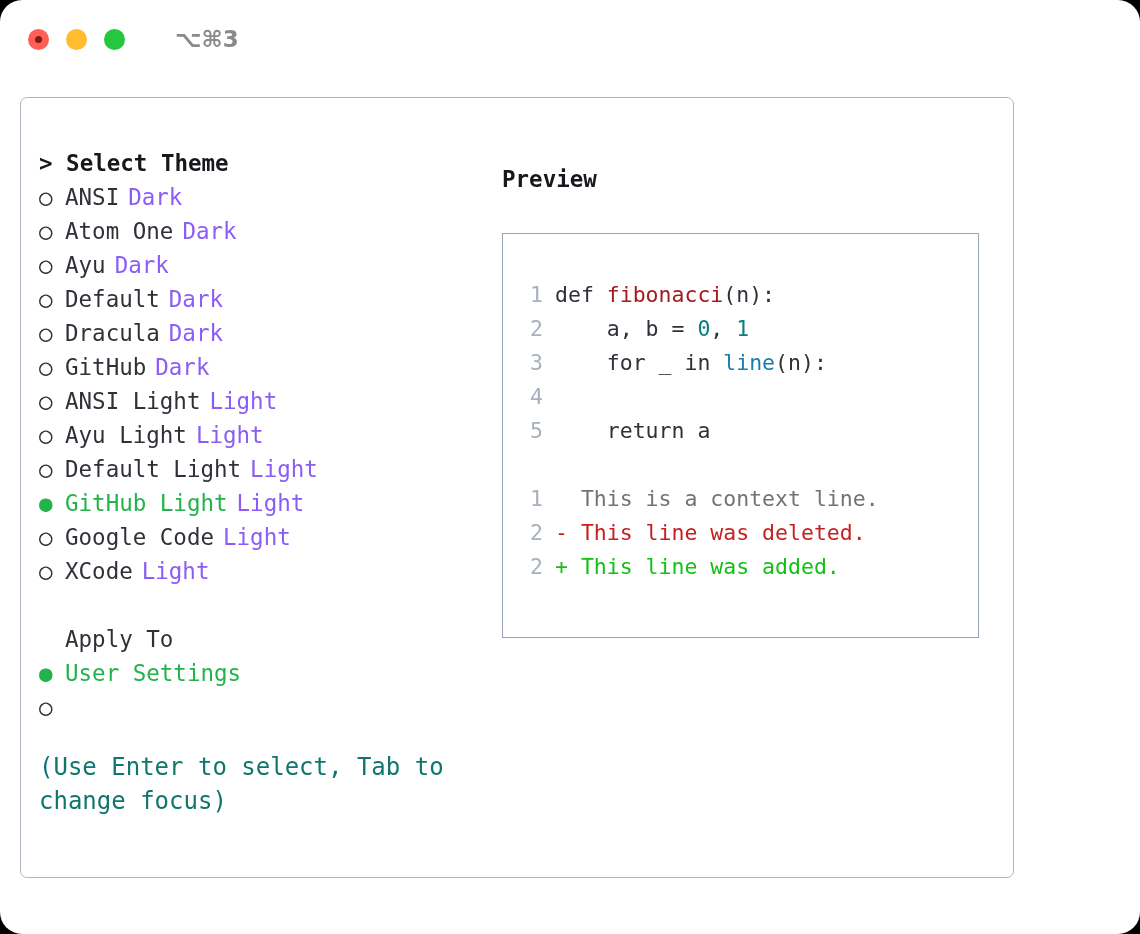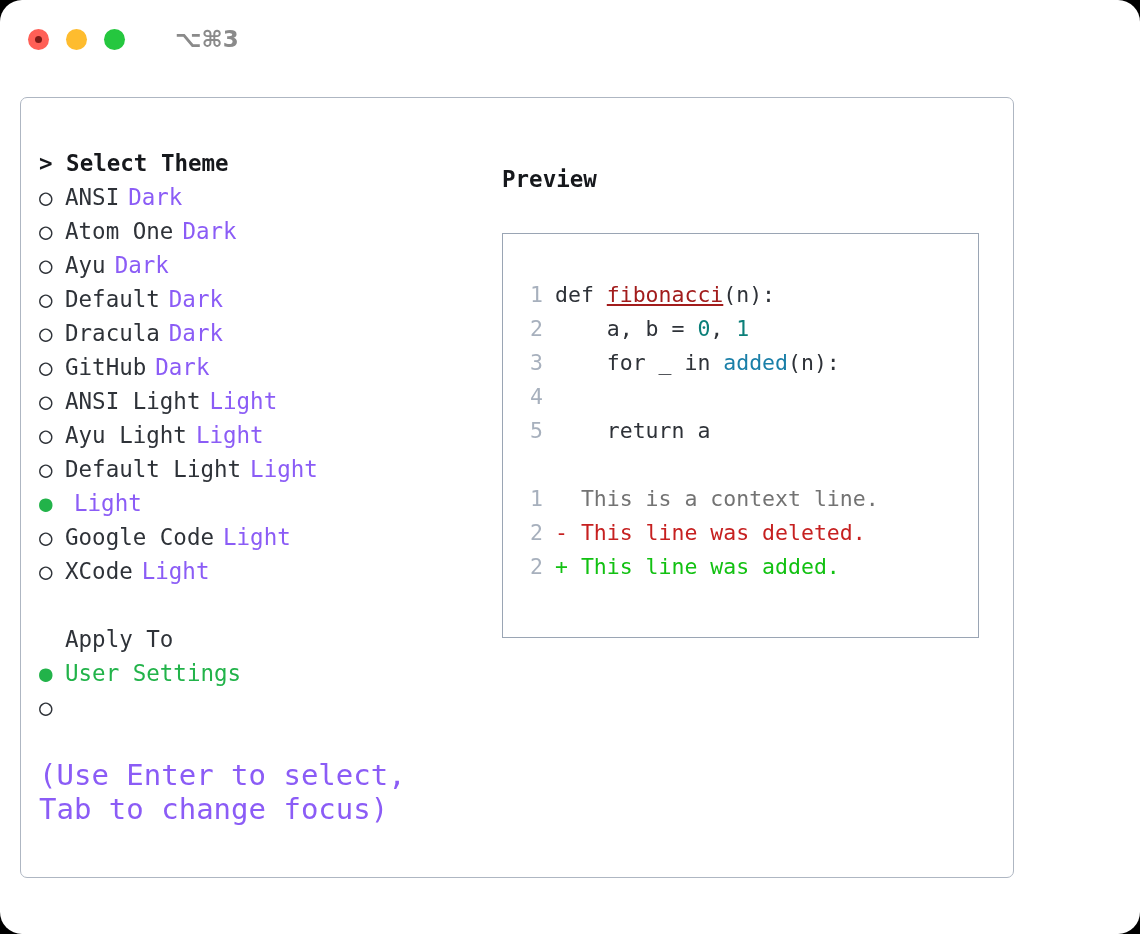--- a/index.html
+++ b/index.html
@@ -124,25 +124,25 @@
   .opt-label.selected { color: #22b34a; }
 
   .opt-variant {
     color: #8b5cf6;
     margin-left: 9px;
   }
 
   .spacer-row { height: 34px; }
 
   .hint {
-    font-size: 29px;
-    line-height: 34px;
-    color: #8b5cf6;
+    font-size: 24px;
+    line-height: 34px;
+    color: #0f766e;
     width: 410px;
-    margin-top: 34px;
+    margin-top: 26px;
   }
 
   
   .right-col {
     position: absolute;
     left: 481px;
     top: 64px;
     width: 490px;
   }
 
@@ -175,21 +175,21 @@
     width: 26px;
     flex: 0 0 26px;
     text-align: right;
     color: #a7b0bd;
     margin-right: 12px;
   }
 
   .code-blank { height: 34px; }
 
   .tok-plain  { color: #2e3238; }
-  .tok-func   { color: #a21c1c; text-decoration: underline; }
+  .tok-func   { color: #a21c1c; }
   .tok-num    { color: #0b7f79; }
   .tok-call   { color: #1a7fa8; }
 
   .diff-ctx { color: #737373; }
   .diff-del { color: #c62020; }
   .diff-add { color: #12c112; }
 </style>
 </head>
 <body>
 
@@ -214,21 +214,21 @@
         <div id="theme-list">
             <div class="opt-row"><span class="marker">○</span><span class="opt-label">ANSI</span><span class="opt-variant">Dark</span></div>
             <div class="opt-row"><span class="marker">○</span><span class="opt-label">Atom One</span><span class="opt-variant">Dark</span></div>
             <div class="opt-row"><span class="marker">○</span><span class="opt-label">Ayu</span><span class="opt-variant">Dark</span></div>
             <div class="opt-row"><span class="marker">○</span><span class="opt-label">Default</span><span class="opt-variant">Dark</span></div>
             <div class="opt-row"><span class="marker">○</span><span class="opt-label">Dracula</span><span class="opt-variant">Dark</span></div>
             <div class="opt-row"><span class="marker">○</span><span class="opt-label">GitHub</span><span class="opt-variant">Dark</span></div>
             <div class="opt-row"><span class="marker">○</span><span class="opt-label">ANSI Light</span><span class="opt-variant">Light</span></div>
             <div class="opt-row"><span class="marker">○</span><span class="opt-label">Ayu Light</span><span class="opt-variant">Light</span></div>
             <div class="opt-row"><span class="marker">○</span><span class="opt-label">Default Light</span><span class="opt-variant">Light</span></div>
-            <div class="opt-row"><span class="marker selected">●</span><span class="opt-variant">Light</span></div>
+            <div class="opt-row"><span class="marker selected">●</span><span class="opt-label selected">GitHub Light</span><span class="opt-variant">Light</span></div>
             <div class="opt-row"><span class="marker">○</span><span class="opt-label">Google Code</span><span class="opt-variant">Light</span></div>
             <div class="opt-row"><span class="marker">○</span><span class="opt-label">XCode</span><span class="opt-variant">Light</span></div>
           </div>
 
         <div class="spacer-row"></div>
 
         <div class="opt-row">
           <span class="marker blank">○</span>
           <span class="opt-label">Apply To</span>
         </div>
@@ -241,21 +241,21 @@
         <div class="hint">(Use Enter to select, Tab to change focus)</div>
       </div>
 
       <div class="right-col">
         <div class="preview-title">Preview</div>
 
         <div class="code-box">
           <div id="code-lines">
               <div class="code-line"><span class="lineno">1</span><span><span class="tok-plain">def </span><span class="tok-func">fibonacci</span><span class="tok-plain">(n):</span></span></div>
               <div class="code-line"><span class="lineno">2</span><span><span class="tok-plain">    a, b = </span><span class="tok-num">0</span><span class="tok-plain">, </span><span class="tok-num">1</span></span></div>
-              <div class="code-line"><span class="lineno">3</span><span><span class="tok-plain">    for _ in </span><span class="tok-call">added</span><span class="tok-plain">(n):</span></span></div>
+              <div class="code-line"><span class="lineno">3</span><span><span class="tok-plain">    for _ in </span><span class="tok-call">line</span><span class="tok-plain">(n):</span></span></div>
               <div class="code-line"><span class="lineno">4</span></div>
               <div class="code-line"><span class="lineno">5</span><span><span class="tok-plain">    return a</span></span></div>
             </div>
           <div class="code-blank"></div>
           <div id="diff-lines">
               <div class="code-line"><span class="lineno">1</span><span class="diff-ctx">  </span><span class="diff-ctx">This is a context line.</span></div>
               <div class="code-line"><span class="lineno">2</span><span class="diff-del">- </span><span class="diff-del">This line was deleted.</span></div>
               <div class="code-line"><span class="lineno">2</span><span class="diff-add">+ </span><span class="diff-add">This line was added.</span></div>
             </div>
         </div>

